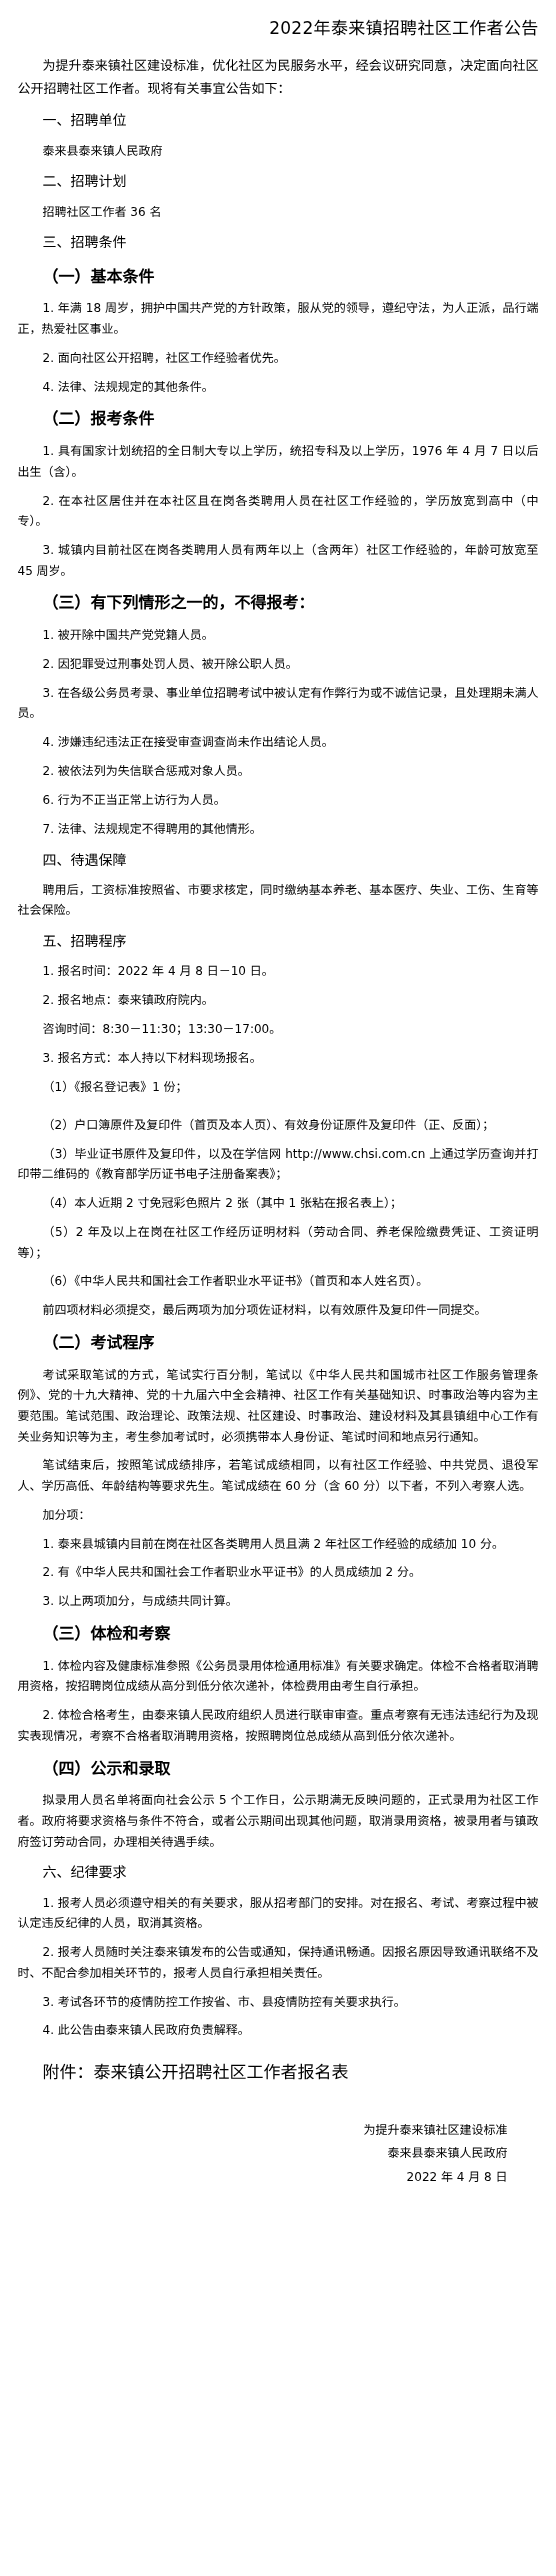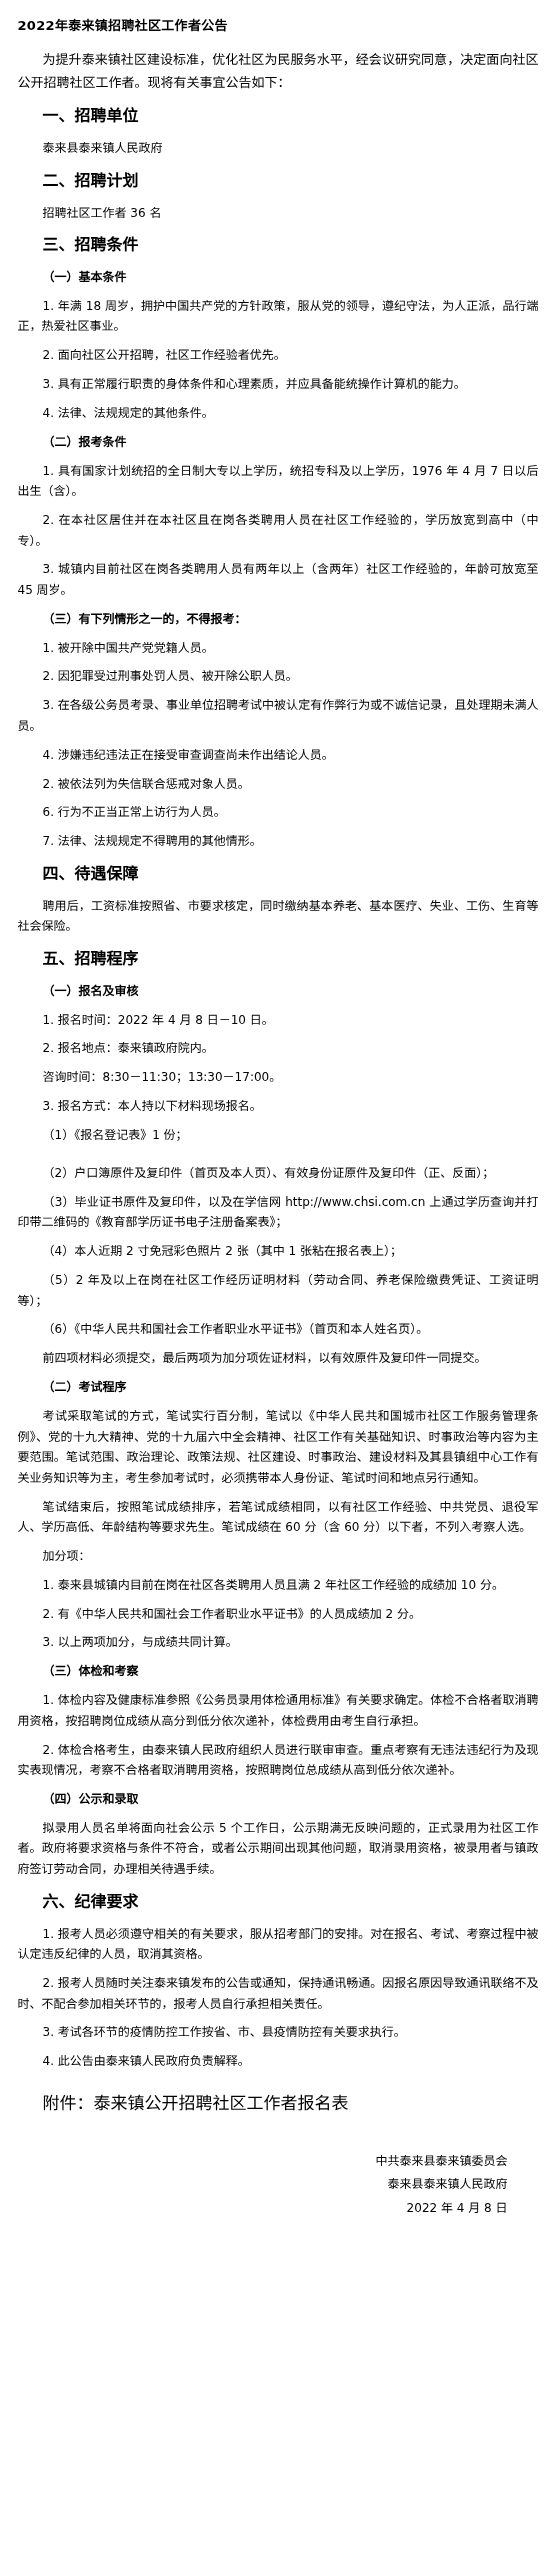--- a/index.html
+++ b/index.html
@@ -13,46 +13,46 @@
     color: #000000;
   }
   .page {
     width: 556px;
     min-height: 3840px;
     box-sizing: border-box;
     padding: 13.4px 17.5px 20.6px 17.5px;
     background: #ffffff;
   }
   .doc-title {
-    text-align: left;
-    font-size: 13px;
-    font-weight: bold;
+    text-align: right;
+    font-size: 17px;
+    font-weight: normal;
     line-height: 1.5;
     margin: 3.1px 0 13.4px 0;
     letter-spacing: 0.3px;
   }
   p {
     margin: 0 0 8.2px 0;
     font-size: 13px;
     line-height: 1.72;
     text-align: justify;
   }
   .indent {
     text-indent: 25px;
   }
   .h2 {
     text-indent: 25px;
-    font-size: 16px;
-    font-weight: bold;
+    font-size: 14px;
+    font-weight: normal;
     margin: 0 0 8.2px 0;
     line-height: 1.72;
   }
   .h3 {
     text-indent: 25px;
-    font-size: 12px;
+    font-size: 16px;
     font-weight: bold;
     margin: 0 0 8.2px 0;
     line-height: 1.72;
   }
   .item {
     text-indent: 25px;
     font-size: 12px;
     line-height: 1.72;
     margin: 0 0 8.2px 0;
     text-align: justify;
@@ -86,21 +86,20 @@
   <p class="indent">为提升泰来镇社区建设标准，优化社区为民服务水平，经会议研究同意，决定面向社区公开招聘社区工作者。现将有关事宜公告如下：</p>
   <p class="h2">一、招聘单位</p>
   <p class="item">泰来县泰来镇人民政府</p>
   <p class="h2">二、招聘计划</p>
   <p class="item">招聘社区工作者 36 名</p>
   <p class="h2">三、招聘条件</p>
 
   <p class="h3">（一）基本条件</p>
   <p class="item">1. 年满 18 周岁，拥护中国共产党的方针政策，服从党的领导，遵纪守法，为人正派，品行端正，热爱社区事业。</p>
   <p class="item">2. 面向社区公开招聘，社区工作经验者优先。</p>
-  <p class="item">3. 具有正常履行职责的身体条件和心理素质，并应具备能统操作计算机的能力。</p>
   <p class="item">4. 法律、法规规定的其他条件。</p>
 
   <p class="h3">（二）报考条件</p>
   <p class="item">1. 具有国家计划统招的全日制大专以上学历，统招专科及以上学历，1976 年 4 月 7 日以后出生（含）。</p>
   <p class="item">2. 在本社区居住并在本社区且在岗各类聘用人员在社区工作经验的，学历放宽到高中（中专）。</p>
   <p class="item">3. 城镇内目前社区在岗各类聘用人员有两年以上（含两年）社区工作经验的，年龄可放宽至 45 周岁。</p>
 
   <p class="h3">（三）有下列情形之一的，不得报考：</p>
   <p class="item">1. 被开除中国共产党党籍人员。</p>
   <p class="item">2. 因犯罪受过刑事处罚人员、被开除公职人员。</p>
@@ -108,21 +107,20 @@
   <p class="item">4. 涉嫌违纪违法正在接受审查调查尚未作出结论人员。</p>
   <p class="item">2. 被依法列为失信联合惩戒对象人员。</p>
   <p class="item">6. 行为不正当正常上访行为人员。</p>
   <p class="item">7. 法律、法规规定不得聘用的其他情形。</p>
 
   <p class="h2">四、待遇保障</p>
   <p class="item">聘用后，工资标准按照省、市要求核定，同时缴纳基本养老、基本医疗、失业、工伤、生育等社会保险。</p>
 
   <p class="h2">五、招聘程序</p>
 
-  <p class="h3">（一）报名及审核</p>
   <p class="item">1. 报名时间：2022 年 4 月 8 日－10 日。</p>
   <p class="item">2. 报名地点：泰来镇政府院内。</p>
   <p class="item">咨询时间：8:30－11:30；13:30－17:00。</p>
   <p class="item">3. 报名方式：本人持以下材料现场报名。</p>
   <p class="item">（1）《报名登记表》1 份；</p>
 
   <div class="spacer"></div>
 
   <p class="item">（2）户口簿原件及复印件（首页及本人页）、有效身份证原件及复印件（正、反面）；</p>
   <p class="item">（3）毕业证书原件及复印件，以及在学信网 http://www.chsi.com.cn 上通过学历查询并打印带二维码的《教育部学历证书电子注册备案表》；</p>
@@ -148,19 +146,19 @@
 
   <p class="h2">六、纪律要求</p>
   <p class="item">1. 报考人员必须遵守相关的有关要求，服从招考部门的安排。对在报名、考试、考察过程中被认定违反纪律的人员，取消其资格。</p>
   <p class="item">2. 报考人员随时关注泰来镇发布的公告或通知，保持通讯畅通。因报名原因导致通讯联络不及时、不配合参加相关环节的，报考人员自行承担相关责任。</p>
   <p class="item">3. 考试各环节的疫情防控工作按省、市、县疫情防控有关要求执行。</p>
   <p class="item">4. 此公告由泰来镇人民政府负责解释。</p>
 
   <p class="attach">附件：泰来镇公开招聘社区工作者报名表</p>
 
   <div class="signature">
-    <div>中共泰来县泰来镇委员会</div>
+    <div>为提升泰来镇社区建设标准</div>
     <div>泰来县泰来镇人民政府</div>
     <div>2022 年 4 月 8 日</div>
   </div>
 
 </div>
 
 
 </body></html>

